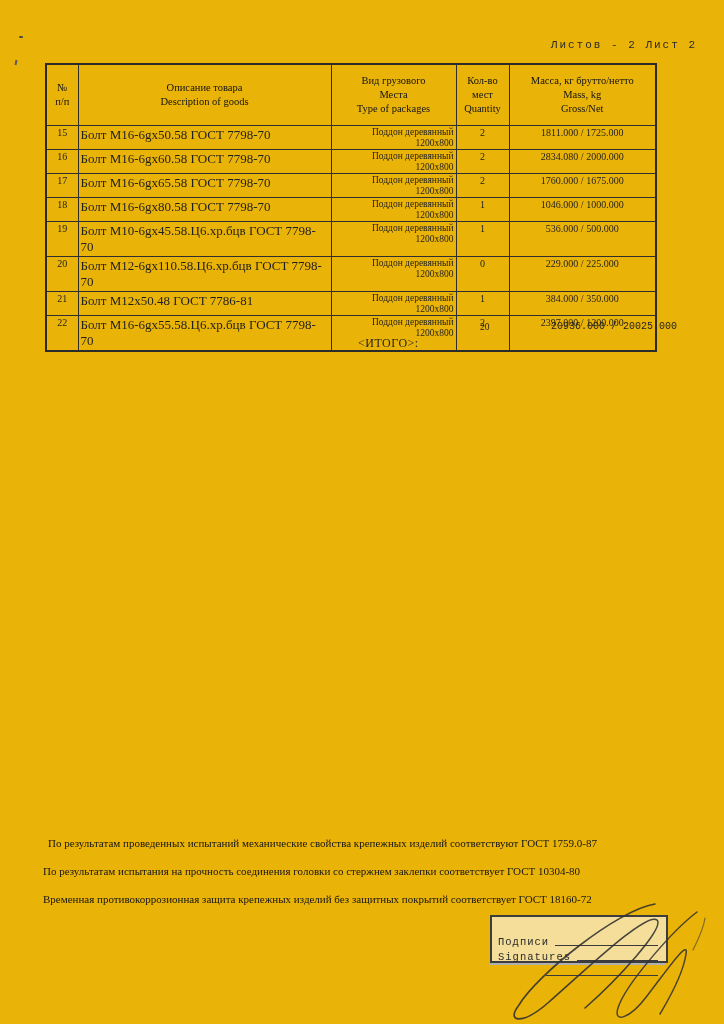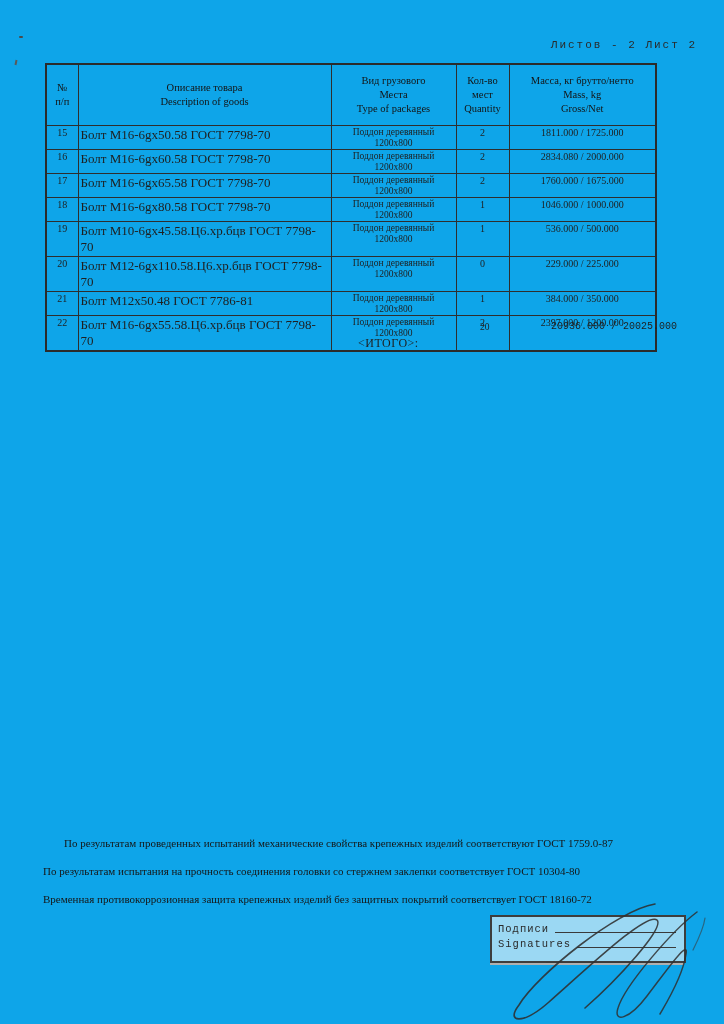--- a/index.html
+++ b/index.html
@@ -5,21 +5,21 @@
   html,body{margin:0;padding:0;}
   body{
     background:#e8e8e8;
     font-family:"Liberation Serif", serif;
     color:#1f1f1f;
   }
   .page{
     position:relative;
     width:724px;height:1024px;
     margin:0 auto;
-    background:#0ea5e9;
+    background:#eab308;
     overflow:hidden;
   }
   
   .artifact-dot{position:absolute;left:19px;top:36px;width:4px;height:2px;background:#4a4a4a;border-radius:1px;}
   .artifact-tick{position:absolute;left:15px;top:60px;width:2px;height:5px;background:#5a5a5a;transform:rotate(12deg);}
 
   .sheet-label{
     position:absolute;top:39px;right:27px;
     font-family:"Liberation Mono", monospace;
     font-size:11px;letter-spacing:2px;color:#2a2a2a;
@@ -44,21 +44,21 @@
     vertical-align:middle;
     font-weight:normal;
     font-size:10.5px;
     line-height:14px;
     text-align:center;
     color:#141414;
   }
   table.goods td{height:21px;}
   td.c-num{text-align:center;font-size:10px;padding-top:2px;margin-top:16px;}
   td.c-desc{text-align:left;font-size:13px;padding-left:6px;padding-top:2px;white-space:nowrap;overflow:hidden;}
-  td.c-pkg{text-align:center;font-size:9.5px;line-height:10.5px;padding-top:2px;}
+  td.c-pkg{text-align:right;font-size:9.5px;line-height:10.5px;padding-top:2px;}
   td.c-qty{text-align:center;font-size:10px;padding-top:2px;}
   td.c-mass{text-align:center;font-size:10px;padding-top:2px;margin-left:24px;}
 
   .total-label{
     position:absolute;left:358px;top:336px;
     font-size:12px;font-weight:normal;letter-spacing:0.5px;
   }
   .total-qty{
     position:absolute;left:480px;top:322px;
     font-size:9.5px;
@@ -67,29 +67,29 @@
     position:absolute;left:551px;top:321px;
     font-size:10px;
     font-family:Liberation Mono, monospace;
   }
 
   .notes{position:absolute;left:43px;top:837px;width:640px;}
   .notes p{
     margin:0 0 15px 0;
     font-size:11px;line-height:13px;color:#161616;
   }
-  .notes p:first-child{padding-left:5px;margin-left:16px;}
+  .notes p:first-child{padding-left:5px;}
 
   .sig-box{
     position:absolute;left:490px;top:915px;
-    width:196px;height:48px;
+    width:178px;height:48px;
     border:2px solid #3d3d3d;
     box-shadow:-1px 3px 0 -1px #b0b0b0;
     background:rgba(250,250,250,0.6);
-    padding:3px 6px 0 6px;
+    padding:16px 6px 0 6px;
     box-sizing:border-box;
   }
   .sig-row{
     display:flex;align-items:flex-end;
     height:15px;
     font-family:"Liberation Mono", monospace;
     font-size:10.5px;letter-spacing:1px;color:#2a2a2a;
   }
   .sig-row .rule{flex:1;border-bottom:1.2px solid #3a3a3a;margin:0 2px 2px 6px;}
   .sig-row.blank .rule{margin-left:48px;}

